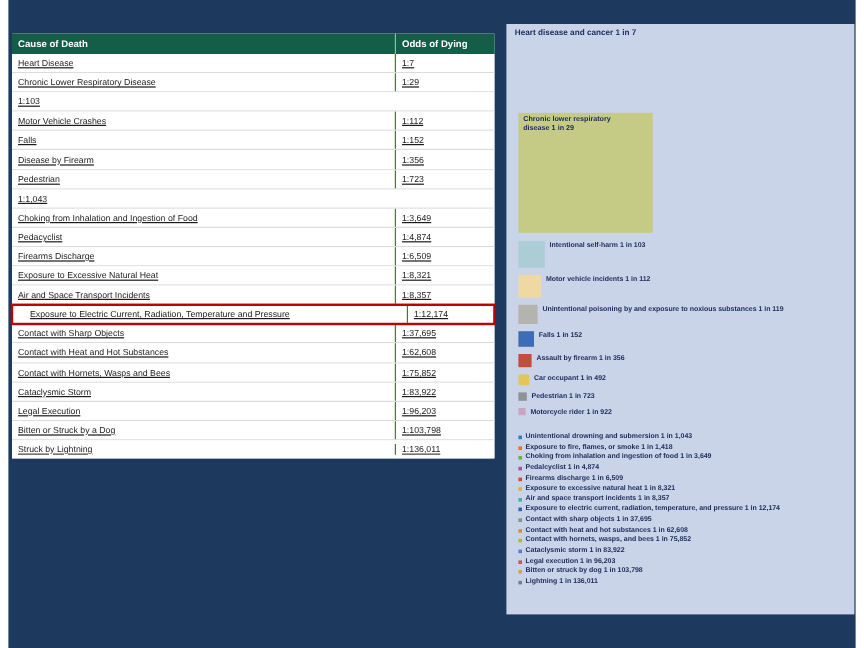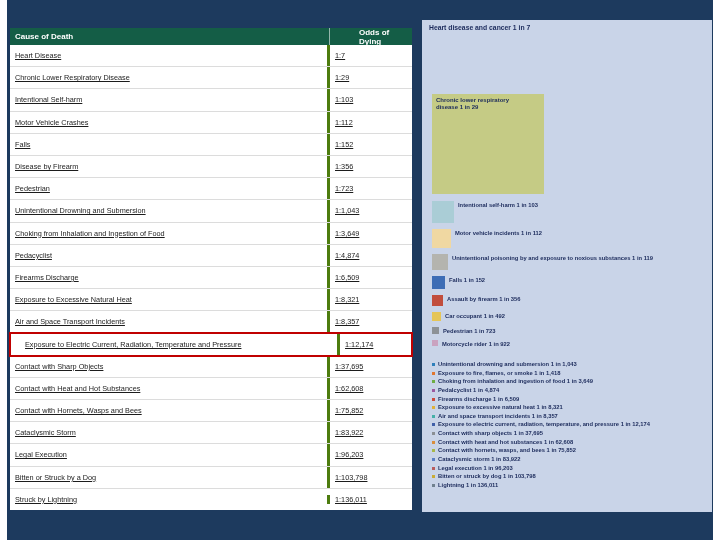--- a/index.html
+++ b/index.html
@@ -4,32 +4,32 @@
 <style>
   html,body{margin:0;padding:0;}
   body{
     width:720px;height:540px;position:relative;overflow:hidden;
     background:#ffffff;
     font-family:"Liberation Sans", sans-serif;
   }
   .slide{position:absolute;left:7px;top:0;width:706px;height:540px;}
   
   .table-panel{
-    position:absolute;left:10px;top:28px;width:402px;height:482px;
+    position:absolute;left:10px;top:28px;width:402px;height:354px;
     background:#ffffff;display:flex;flex-direction:column;z-index:2;
   }
   .thead{display:flex;height:17px;flex:0 0 17px;}
   .th{color:#ffffff;font-weight:bold;font-size:8px;display:flex;align-items:center;padding-left:5px;box-sizing:border-box;}
   .th.cause{width:320px;border-right:1px solid rgba(255,255,255,.55);}
-  .th.odds{flex:1;margin-left:24px;}
+  .th.odds{flex:1;}
   .trows{flex:1;display:flex;flex-direction:column;}
   .trow{flex:1;display:flex;border-bottom:1px solid #dcdcdc;min-height:0;background:#fff;}
   .trow:last-child{border-bottom:none;align-items:center;}
   .cell{display:flex;align-items:center;font-size:7.3px;color:#1c1c1c;text-decoration:underline;box-sizing:border-box;white-space:nowrap;overflow:hidden;}
-  .cell.cause{width:320px;padding-left:5px;border-right:3px solid #4d7c0f;}
+  .cell.cause{width:320px;padding-left:5px;border-right:1px solid #4d7c0f;}
   .cell.odds{flex:1;padding-left:5px;}
   .trow.highlighted{outline:2px solid #c00000;outline-offset:-1px;z-index:3;padding-left:10px;}
   
   .right-panel{
     position:absolute;left:422px;top:20px;width:290px;height:492px;
     z-index:2;color:#1b2a5b;overflow:hidden;
   }
   .rp-title{position:absolute;left:7px;top:4px;font-size:6.8px;font-weight:bold;}
   .rp-big{position:absolute;left:10px;top:74px;width:112px;height:100px;padding:3px 4px;box-sizing:border-box;}
   .rp-big-label{font-size:6px;font-weight:bold;display:block;width:80px;line-height:1.2;}
@@ -55,41 +55,39 @@
   <div class="trows">
       <div class="trow">
         <div class="cell cause">Heart Disease</div>
         <div class="cell odds">1:7</div>
       </div>
       <div class="trow">
         <div class="cell cause">Chronic Lower Respiratory Disease</div>
         <div class="cell odds">1:29</div>
       </div>
       <div class="trow">
-        <div class="cell cause">Intentional Self-harm</div>
         <div class="cell odds">1:103</div>
       </div>
       <div class="trow">
         <div class="cell cause">Motor Vehicle Crashes</div>
         <div class="cell odds">1:112</div>
       </div>
       <div class="trow">
         <div class="cell cause">Falls</div>
         <div class="cell odds">1:152</div>
       </div>
       <div class="trow">
         <div class="cell cause">Disease by Firearm</div>
         <div class="cell odds">1:356</div>
       </div>
       <div class="trow">
         <div class="cell cause">Pedestrian</div>
         <div class="cell odds">1:723</div>
       </div>
       <div class="trow">
-        <div class="cell cause">Unintentional Drowning and Submersion</div>
         <div class="cell odds">1:1,043</div>
       </div>
       <div class="trow">
         <div class="cell cause">Choking from Inhalation and Ingestion of Food</div>
         <div class="cell odds">1:3,649</div>
       </div>
       <div class="trow">
         <div class="cell cause">Pedacyclist</div>
         <div class="cell odds">1:4,874</div>
       </div>

